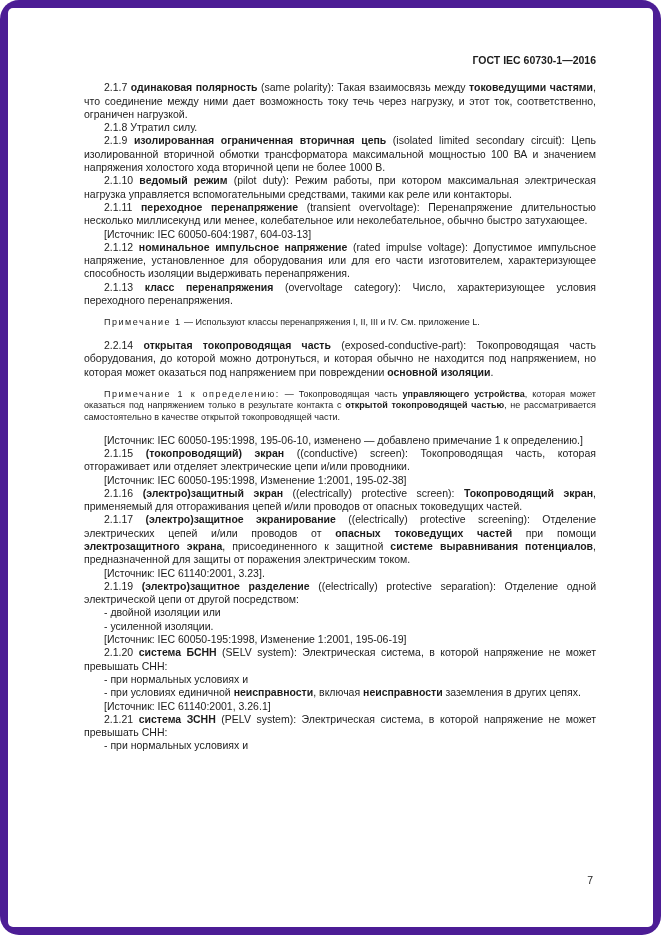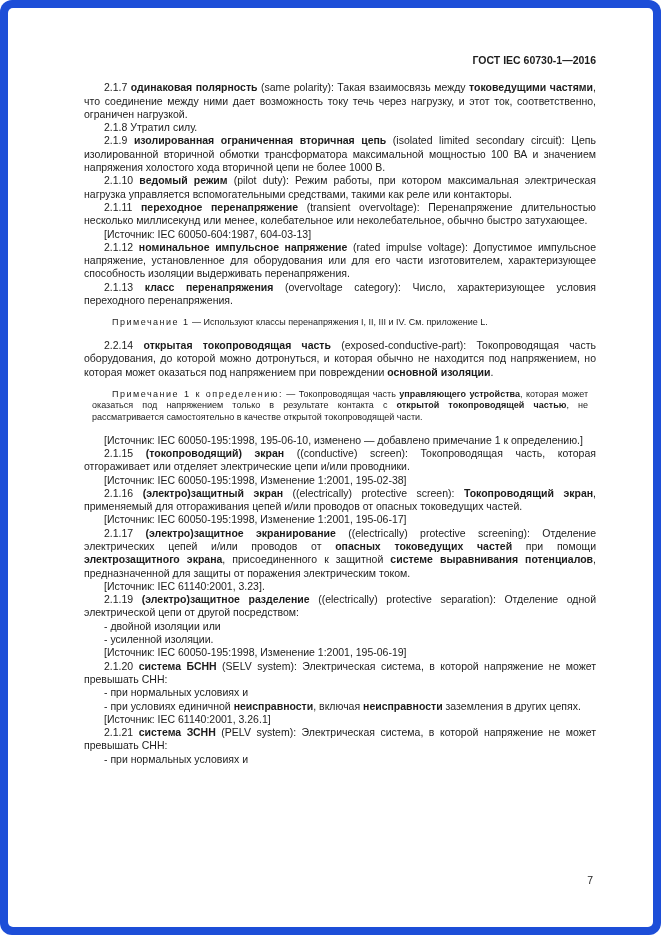--- a/index.html
+++ b/index.html
@@ -11,22 +11,22 @@
     position: relative;
     width: 661px;
     height: 935px;
     background: #ffffff;
     overflow: hidden;
     font-family: "Liberation Sans", sans-serif;
   }
   .frame {
     position: absolute;
     inset: 0;
-    background: #1d4ed8;
-    border-radius: 12px;
+    background: #4c1d95;
+    border-radius: 19px;
   }
   .doc-page {
     position: absolute;
     inset: 8px;
     background: #ffffff;
     border-radius: 5px;
     box-sizing: border-box;
     padding: 46px 57px 38px 76px;
     color: #1c1c1c;
     font-size: 10.5px;
@@ -38,21 +38,21 @@
     margin: 0 0 14px 0;
   }
   .doc-body p { margin: 0; }
   .blk {
     text-indent: 20px;
     text-align: justify;
   }
   .note {
     font-size: 9px;
     line-height: 11.6px;
-    margin: 10px 8px !important;
+    margin: 10px 0 !important;
   }
   .b  { font-weight: bold; }
   .ls { letter-spacing: 1.5px; }
   .page-number {
     position: absolute;
     right: 60px;
     bottom: 40px;
     font-size: 10.5px;
     color: #1c1c1c;
   }
@@ -73,21 +73,20 @@
           <p class="blk source"><span>[Источник: IEC 60050-604:1987, 604-03-13]</span></p>
           <p class="blk para"><span>2.1.12 </span><span class="b">номинальное импульсное напряжение</span><span> (rated impulse voltage): Допустимое импульсное напряжение, установленное для оборудования или для его части изготовителем, характеризующее способность изоляции выдерживать перенапряжения.</span></p>
           <p class="blk para"><span>2.1.13 </span><span class="b">класс перенапряжения</span><span> (overvoltage category): Число, характеризующее условия переходного перенапряжения.</span></p>
           <p class="blk note"><span class="ls">Примечание 1</span><span> — Используют классы перенапряжения I, II, III и IV. См. приложение L.</span></p>
           <p class="blk para"><span>2.2.14 </span><span class="b">открытая токопроводящая часть</span><span> (exposed-conductive-part): Токопроводящая часть оборудования, до которой можно дотронуться, и которая обычно не находится под напряжением, но которая может оказаться под напряжением при повреждении </span><span class="b">основной изоляции</span><span>.</span></p>
           <p class="blk note"><span class="ls">Примечание 1 к определению:</span><span> — Токопроводящая часть </span><span class="b">управляющего устройства</span><span>, которая может оказаться под напряжением только в результате контакта с </span><span class="b">открытой токопроводящей частью</span><span>, не рассматривается самостоятельно в качестве открытой токопроводящей части.</span></p>
           <p class="blk source"><span>[Источник: IEC 60050-195:1998, 195-06-10, изменено — добавлено примечание 1 к определению.]</span></p>
           <p class="blk para"><span>2.1.15 </span><span class="b">(токопроводящий) экран</span><span> ((conductive) screen): Токопроводящая часть, которая отгораживает или отделяет электрические цепи и/или проводники.</span></p>
           <p class="blk source"><span>[Источник: IEC 60050-195:1998, Изменение 1:2001, 195-02-38]</span></p>
           <p class="blk para"><span>2.1.16 </span><span class="b">(электро)защитный экран</span><span> ((electrically) protective screen): </span><span class="b">Токопроводящий экран</span><span>, применяемый для отгораживания цепей и/или проводов от опасных токоведущих частей.</span></p>
-          <p class="blk source"><span>[Источник: IEC 60050-195:1998, Изменение 1:2001, 195-06-17]</span></p>
           <p class="blk para"><span>2.1.17 </span><span class="b">(электро)защитное экранирование</span><span> ((electrically) protective screening): Отделение электрических цепей и/или проводов от </span><span class="b">опасных токоведущих частей</span><span> при помощи </span><span class="b">электрозащитного экрана</span><span>, присоединенного к защитной </span><span class="b">системе выравнивания потенциалов</span><span>, предназначенной для защиты от поражения электрическим током.</span></p>
           <p class="blk source"><span>[Источник: IEC 61140:2001, 3.23].</span></p>
           <p class="blk para"><span>2.1.19 </span><span class="b">(электро)защитное разделение</span><span> ((electrically) protective separation): Отделение одной электрической цепи от другой посредством:</span></p>
           <p class="blk bullet"><span>- двойной изоляции или</span></p>
           <p class="blk bullet"><span>- усиленной изоляции.</span></p>
           <p class="blk source"><span>[Источник: IEC 60050-195:1998, Изменение 1:2001, 195-06-19]</span></p>
           <p class="blk para"><span>2.1.20 </span><span class="b">система БСНН</span><span> (SELV system): Электрическая система, в которой напряжение не может превышать СНН:</span></p>
           <p class="blk bullet"><span>- при нормальных условиях и</span></p>
           <p class="blk bullet"><span>- при условиях единичной </span><span class="b">неисправности</span><span>, включая </span><span class="b">неисправности</span><span> заземления в других цепях.</span></p>
           <p class="blk source"><span>[Источник: IEC 61140:2001, 3.26.1]</span></p>

